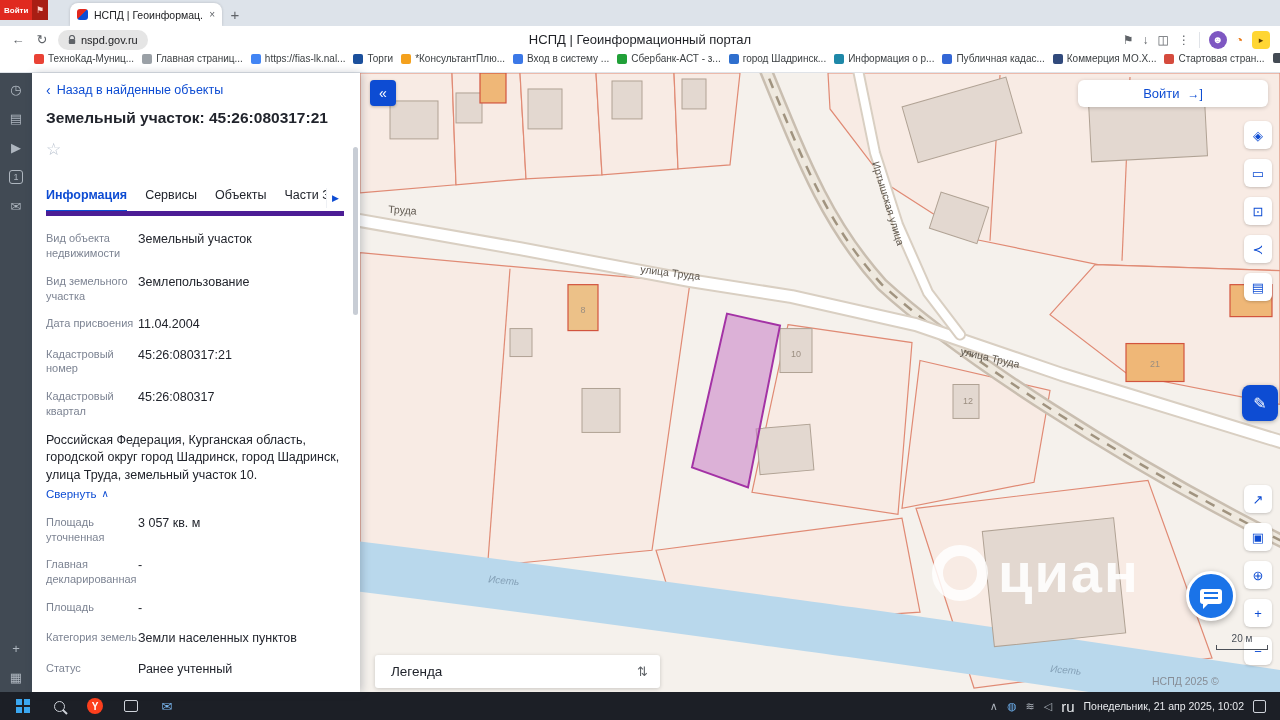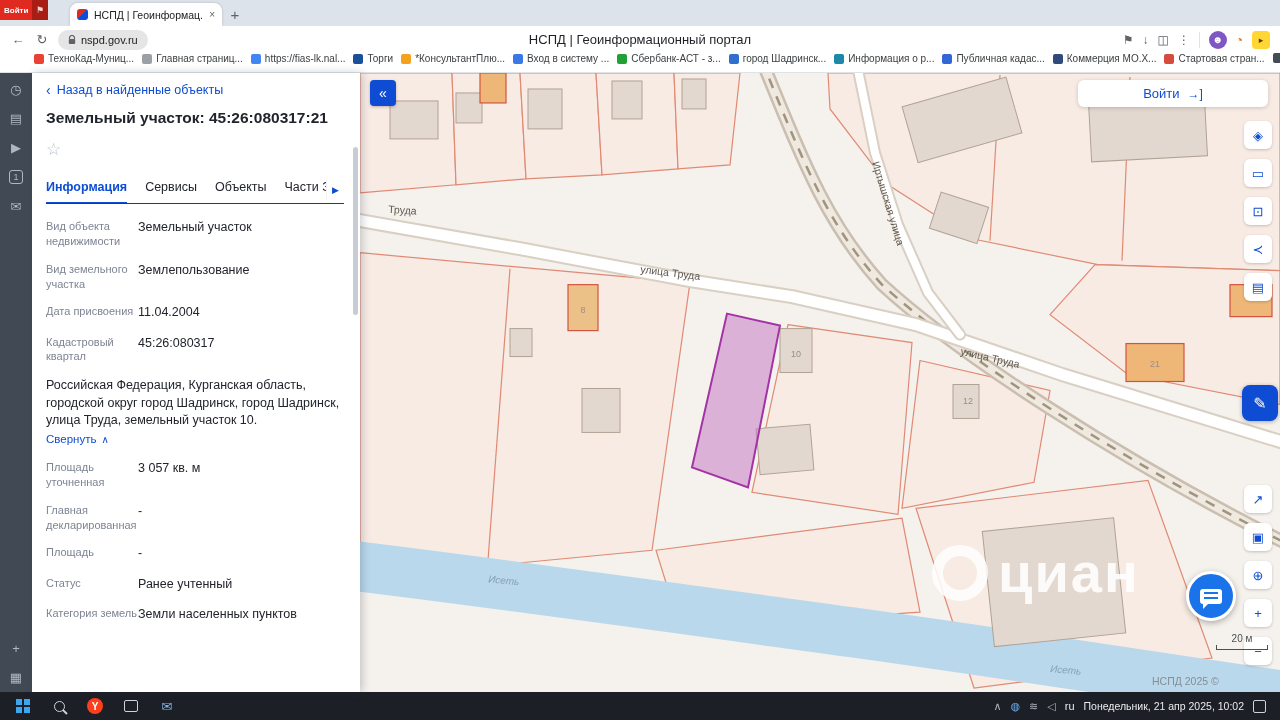--- a/index.html
+++ b/index.html
@@ -43,21 +43,21 @@
   .browser-sidebar { width:32px; background:#414a54; display:flex; flex-direction:column; align-items:center; padding:10px 0 8px; gap:16px; flex:0 0 auto; }
   .sb-ic { color:#aeb6bf; font-size:13px; line-height:1; }
   .sb-num { width:14px; height:14px; border:1px solid #aeb6bf; border-radius:3px; color:#aeb6bf; font-size:9px; display:flex; align-items:center; justify-content:center; }
   .sb-spacer { flex:1; }
 
   .panel { width:328px; background:#fff; position:relative; z-index:3; box-shadow:2px 0 8px rgba(40,50,70,.25); padding:10px 16px 0 14px; overflow:hidden; flex:0 0 auto; }
   .back-link { display:flex; align-items:center; gap:6px; color:#0d4cd3; font-size:12.5px; }
   .back-chevron { font-size:14px; line-height:1; }
   .panel-title { margin-top:12px; font-size:15.5px; font-weight:700; color:#21242c; }
   .fav-star { margin-top:12px; font-size:17px; color:#b9c2cf; }
-  .tabs { display:flex; gap:18px; margin-top:20px; border-bottom:1px solid #4c1d95; font-size:12.5px; color:#21242c; white-space:nowrap; overflow:hidden; position:relative; padding-right:22px; }
+  .tabs { display:flex; gap:18px; margin-top:28px; border-bottom:5px solid #4c1d95; font-size:12.5px; color:#21242c; white-space:nowrap; overflow:hidden; position:relative; padding-right:22px; }
   .ptab { padding-bottom:8px; position:relative; }
   .ptab.active { color:#0d4cd3; font-weight:600; border-bottom:2px solid #0d4cd3; margin-bottom:-1px; }
   .tab-scroll { position:absolute; right:0; top:0; width:18px; height:20px; background:#fff; color:#0d4cd3; font-size:9px; display:flex; align-items:center; justify-content:center; border-left:1px solid #eef0f4; }
   .fields { margin-top:15px; display:flex; flex-direction:column; gap:13px; }
   .frow { display:flex; }
   .flabel { width:92px; flex:0 0 auto; font-size:11px; color:#7d8493; line-height:1.35; }
   .fvalue { font-size:12.5px; color:#21242c; line-height:1.38; }
   .collapse-link { display:inline-flex; align-items:center; gap:5px; color:#0d4cd3; font-size:11.5px; margin-top:3px; }
   .collapse-caret { font-size:10px; }
   .panel-scroll { position:absolute; right:2px; top:74px; bottom:8px; width:5px; }
@@ -102,21 +102,21 @@
   .win-logo span { background:#3ba7f0; }
   .search-glyph { width:11px; height:11px; border:1.7px solid #cfd3da; border-radius:50%; position:relative; }
   .search-glyph::after { content:""; position:absolute; width:6px; height:1.7px; background:#cfd3da; bottom:-2px; right:-4px; transform:rotate(45deg); }
   .ya-ic { width:16px; height:16px; border-radius:50%; background:#fc3f1d; color:#fff; font-size:10px; font-weight:700; display:flex; align-items:center; justify-content:center; }
   .win-ic { width:14px; height:12px; border:1.6px solid #cfd3da; border-radius:2px; }
   .mail-ic { color:#7ab7f0; font-size:13px; }
   .tb-spacer { flex:1; }
   .tray { display:flex; align-items:center; gap:9px; padding-right:8px; }
   .tray-ic { font-size:11px; color:#aeb4bd; line-height:1; }
   .tray-blue { color:#6fb3f2; }
-  .tb-lang { font-size:11px; }
+  .tb-lang { font-size:15px; }
   .tb-date { font-size:10.5px; white-space:nowrap; }
   .notif-ic { width:13px; height:13px; border:1.5px solid #cfd3da; border-radius:2px; }
 </style>
 </head>
 <body>
 
 <div class="screen">
 
   <div class="tabstrip">
     <div class="corner-badge">Войти</div>
@@ -244,20 +244,24 @@
           </div>
         <div class="frow">
             <div class="flabel">Вид земельного участка</div>
             <div class="fvalue">Землепользование</div>
           </div>
         <div class="frow">
             <div class="flabel">Дата присвоения</div>
             <div class="fvalue">11.04.2004</div>
           </div>
         <div class="frow">
+            <div class="flabel">Кадастровый номер</div>
+            <div class="fvalue">45:26:080317:21</div>
+          </div>
+        <div class="frow">
             <div class="flabel">Кадастровый квартал</div>
             <div class="fvalue">45:26:080317</div>
           </div>
         <div class="frow">
           <div>
             <div class="fvalue">Российская Федерация, Курганская область, городской округ город Шадринск, город Шадринск, улица Труда, земельный участок 10.</div>
             <div class="collapse-link">
               <span>Свернуть</span>
               <span class="collapse-caret">∧</span>
             </div>
@@ -269,26 +273,26 @@
           </div>
         <div class="frow">
             <div class="flabel">Главная декларированная</div>
             <div class="fvalue">-</div>
           </div>
         <div class="frow">
             <div class="flabel">Площадь</div>
             <div class="fvalue">-</div>
           </div>
         <div class="frow">
+            <div class="flabel">Категория земель</div>
+            <div class="fvalue">Земли населенных пунктов</div>
+          </div>
+        <div class="frow">
             <div class="flabel">Статус</div>
             <div class="fvalue">Ранее учтенный</div>
-          </div>
-        <div class="frow">
-            <div class="flabel">Категория земель</div>
-            <div class="fvalue">Земли населенных пунктов</div>
           </div>
 
       </div>
 
       <div class="panel-scroll">
           <div class="panel-thumb"></div>
         </div>
     </section>
 
     <section class="map">
@@ -419,20 +423,24 @@
           </button>
         <button class="mtool">
             <span>−</span>
           </button>
       </div>
 
       <div class="chat-btn">
           <div class="chat-glyph"></div>
         </div>
 
+      <div class="legend-bar">
+        <span class="legend-label">Легенда</span>
+        <span class="legend-sort">⇅</span>
+      </div>
 
       <div class="copyright">НСПД 2025 ©</div>
 
       <div class="scalebar">
         <div class="scale-text">20 м</div>
         <div class="scale-rule"></div>
       </div>
     </section>
   </div>
 

